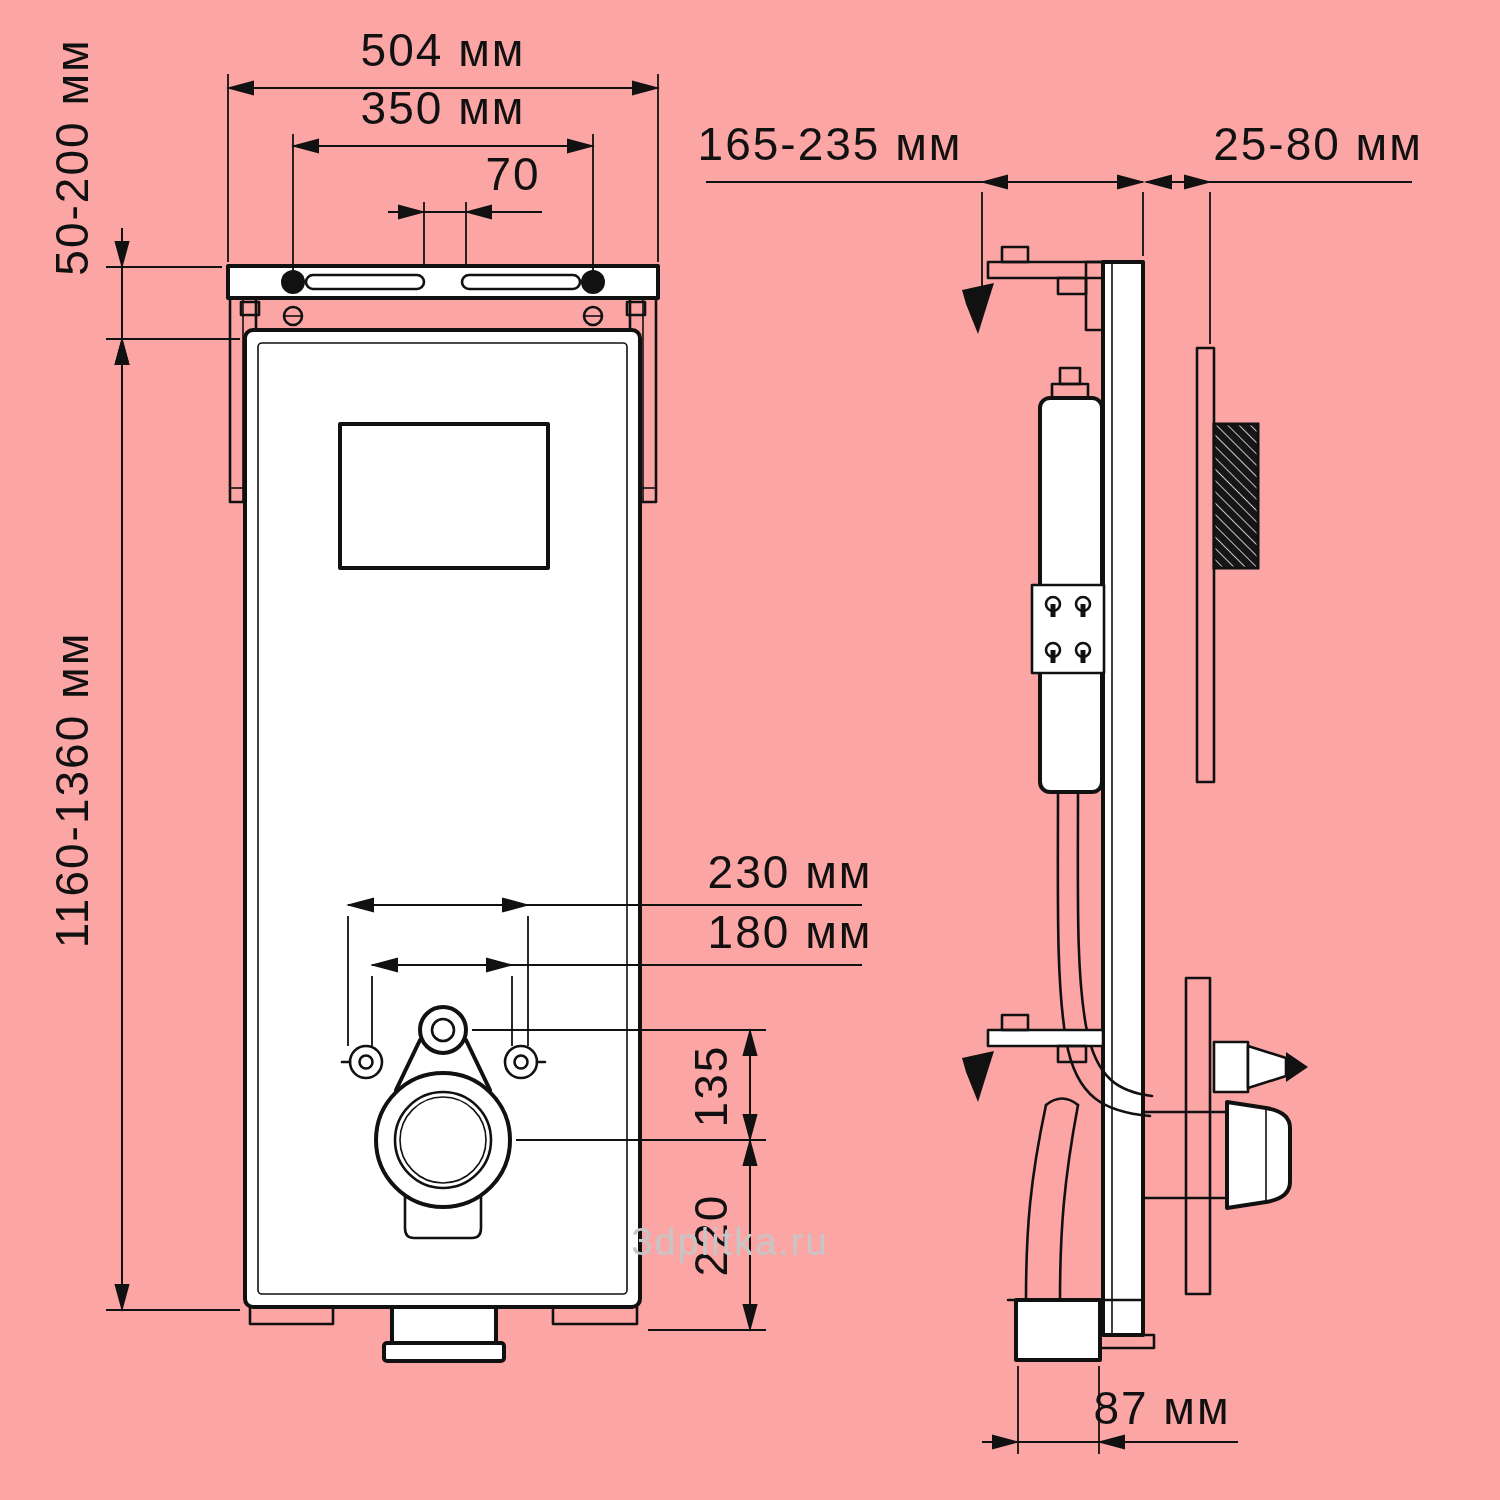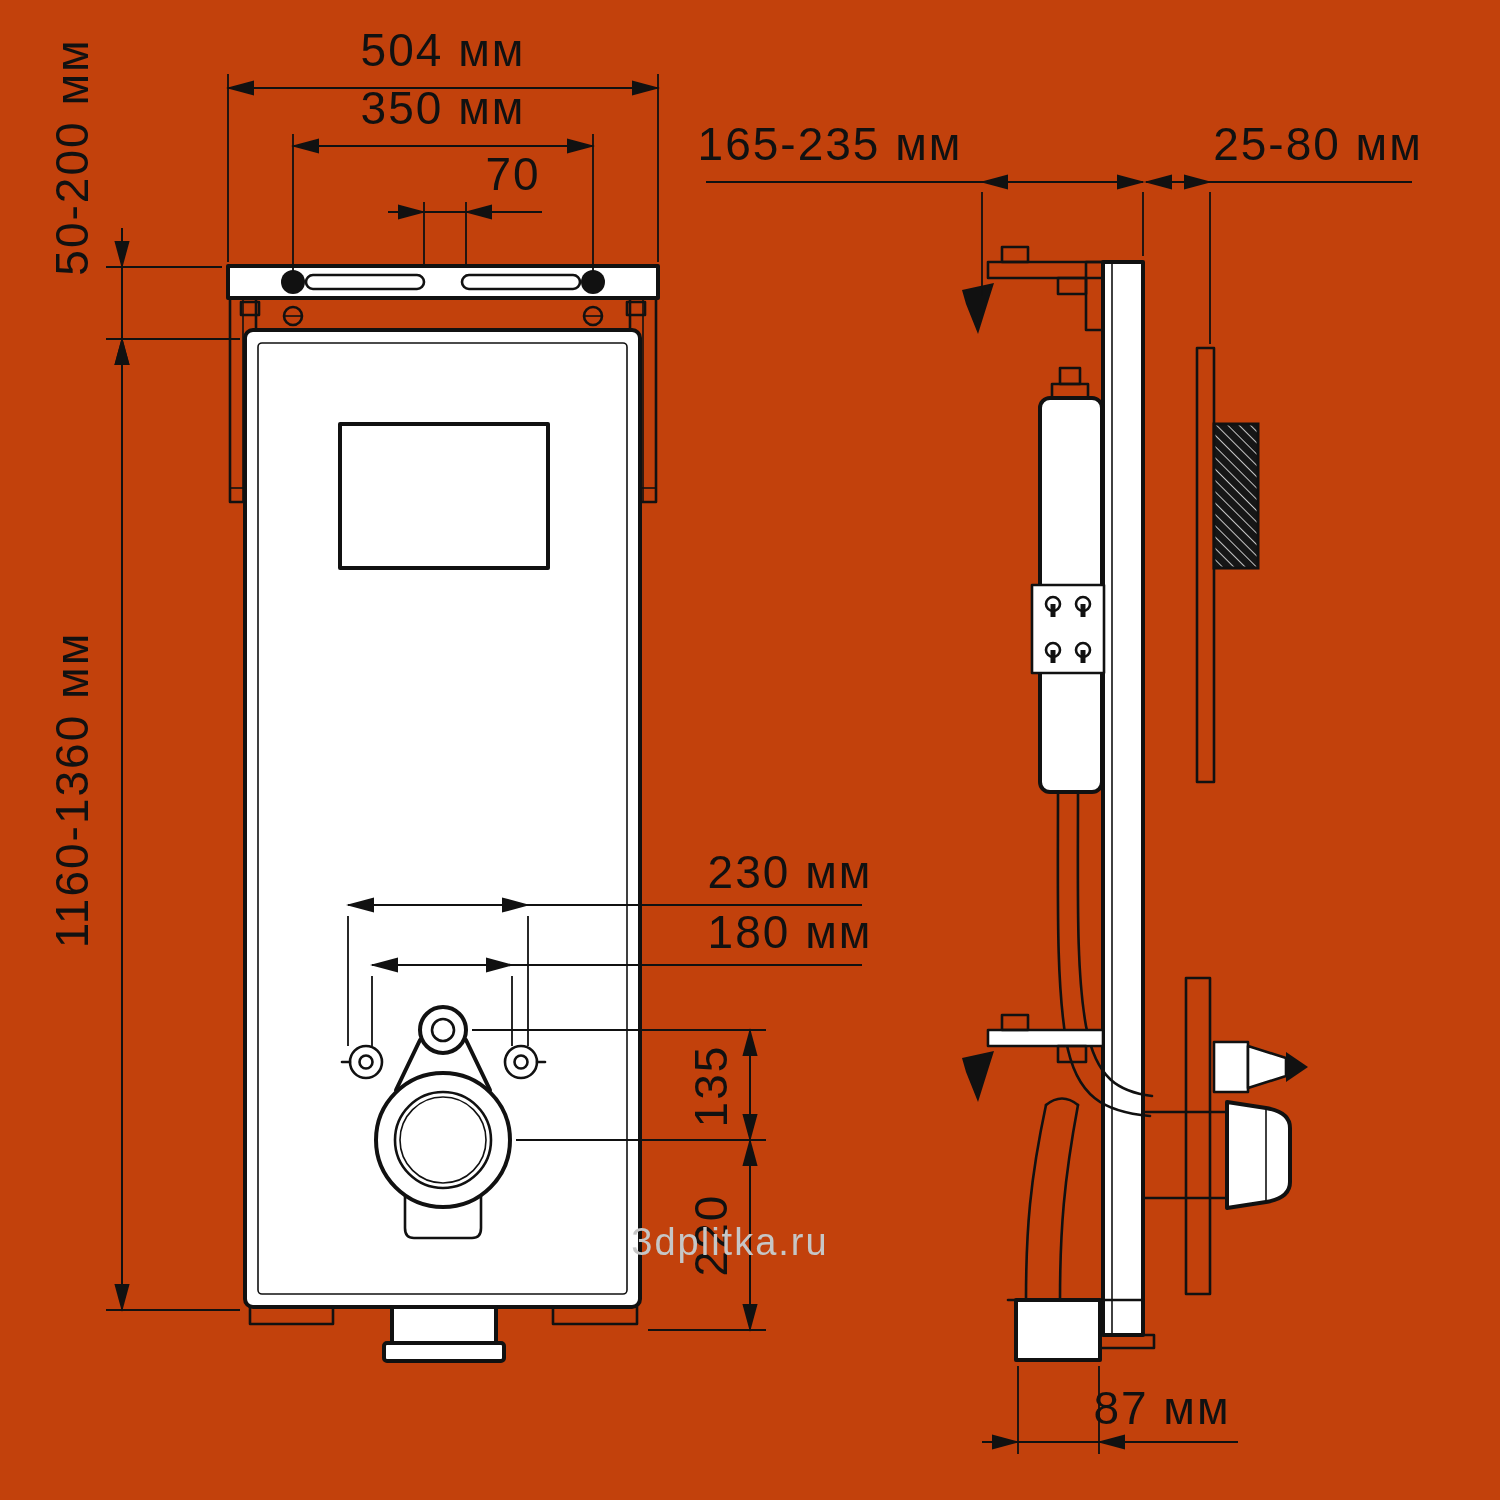--- a/index.html
+++ b/index.html
@@ -1,16 +1,16 @@
 <!DOCTYPE html>
 <html><head>
 <meta charset="utf-8">
 <style>
   html,body{margin:0;padding:0;background:#fff;}
-  .stage{width:1500px;height:1500px;position:relative;background:#c2410c;}
+  .stage{width:1500px;height:1500px;position:relative;background:#fca5a5;}
   svg{display:block;}
   .ol  {fill:none;stroke:#111;stroke-width:4;stroke-linejoin:round;stroke-linecap:round;}
   .ol2 {fill:none;stroke:#111;stroke-width:2.6;stroke-linejoin:round;stroke-linecap:round;}
   .thin{fill:none;stroke:#111;stroke-width:1.6;}
   .dim {fill:none;stroke:#111;stroke-width:2;}
   .ext {fill:none;stroke:#111;stroke-width:1.8;}
   .fillb{fill:#111;stroke:none;}
   .wfill{fill:#fff;}
   text.dimtext{font-family:"Liberation Sans",sans-serif;font-size:46px;fill:#111;letter-spacing:2px;}
   text.wm{font-family:"Liberation Sans",sans-serif;font-size:38px;fill:#c6c6c6;letter-spacing:2px;}

